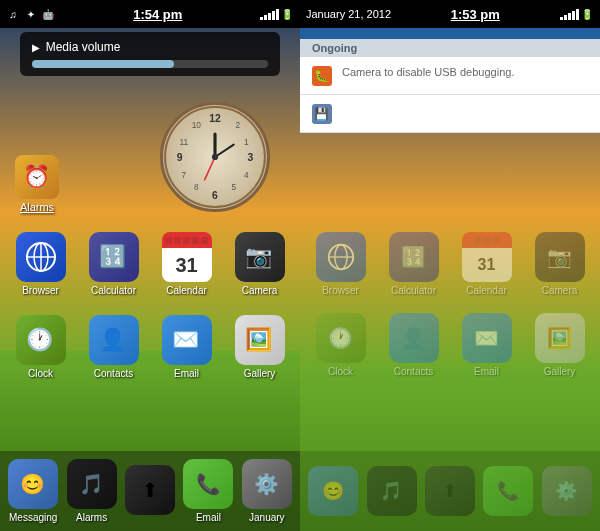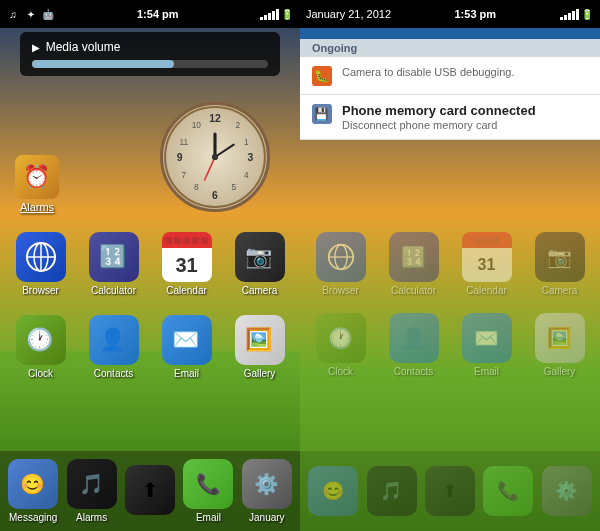--- a/index.html
+++ b/index.html
@@ -44,22 +44,23 @@
       background: #fff;
       border-radius: 2px;
       font-size: 8px;
       display: flex;
       align-items: center;
       justify-content: center;
       color: #000;
     }
     .status-time-left {
       color: #fff;
-      font-size: 11px;
+      font-size: 13px;
       font-weight: bold;
+      text-decoration: underline;
     }
     .status-right-icons {
       display: flex;
       gap: 3px;
       align-items: center;
     }
     .signal-bars {
       display: flex;
       align-items: flex-end;
       gap: 1px;
@@ -585,19 +586,15 @@
     </div>
     <div class="notif-section-label">Ongoing</div>
     <div class="notif-item">
       <div class="notif-item-icon notif-icon-debug">🐛</div>
       <div class="notif-item-text">
         <div class="notif-item-desc">Camera to disable USB debugging.</div>
       </div>
     </div>
     <div class="notif-item">
       <div class="notif-item-icon notif-icon-memory">💾</div>
-      <div class="notif-item-text">
-        <div class="notif-item-title">Phone memory card connected</div>
-        <div class="notif-item-desc">Disconnect phone memory card</div>
-      </div>
     </div>
   </div>
 </div>
 
 </body></html>

